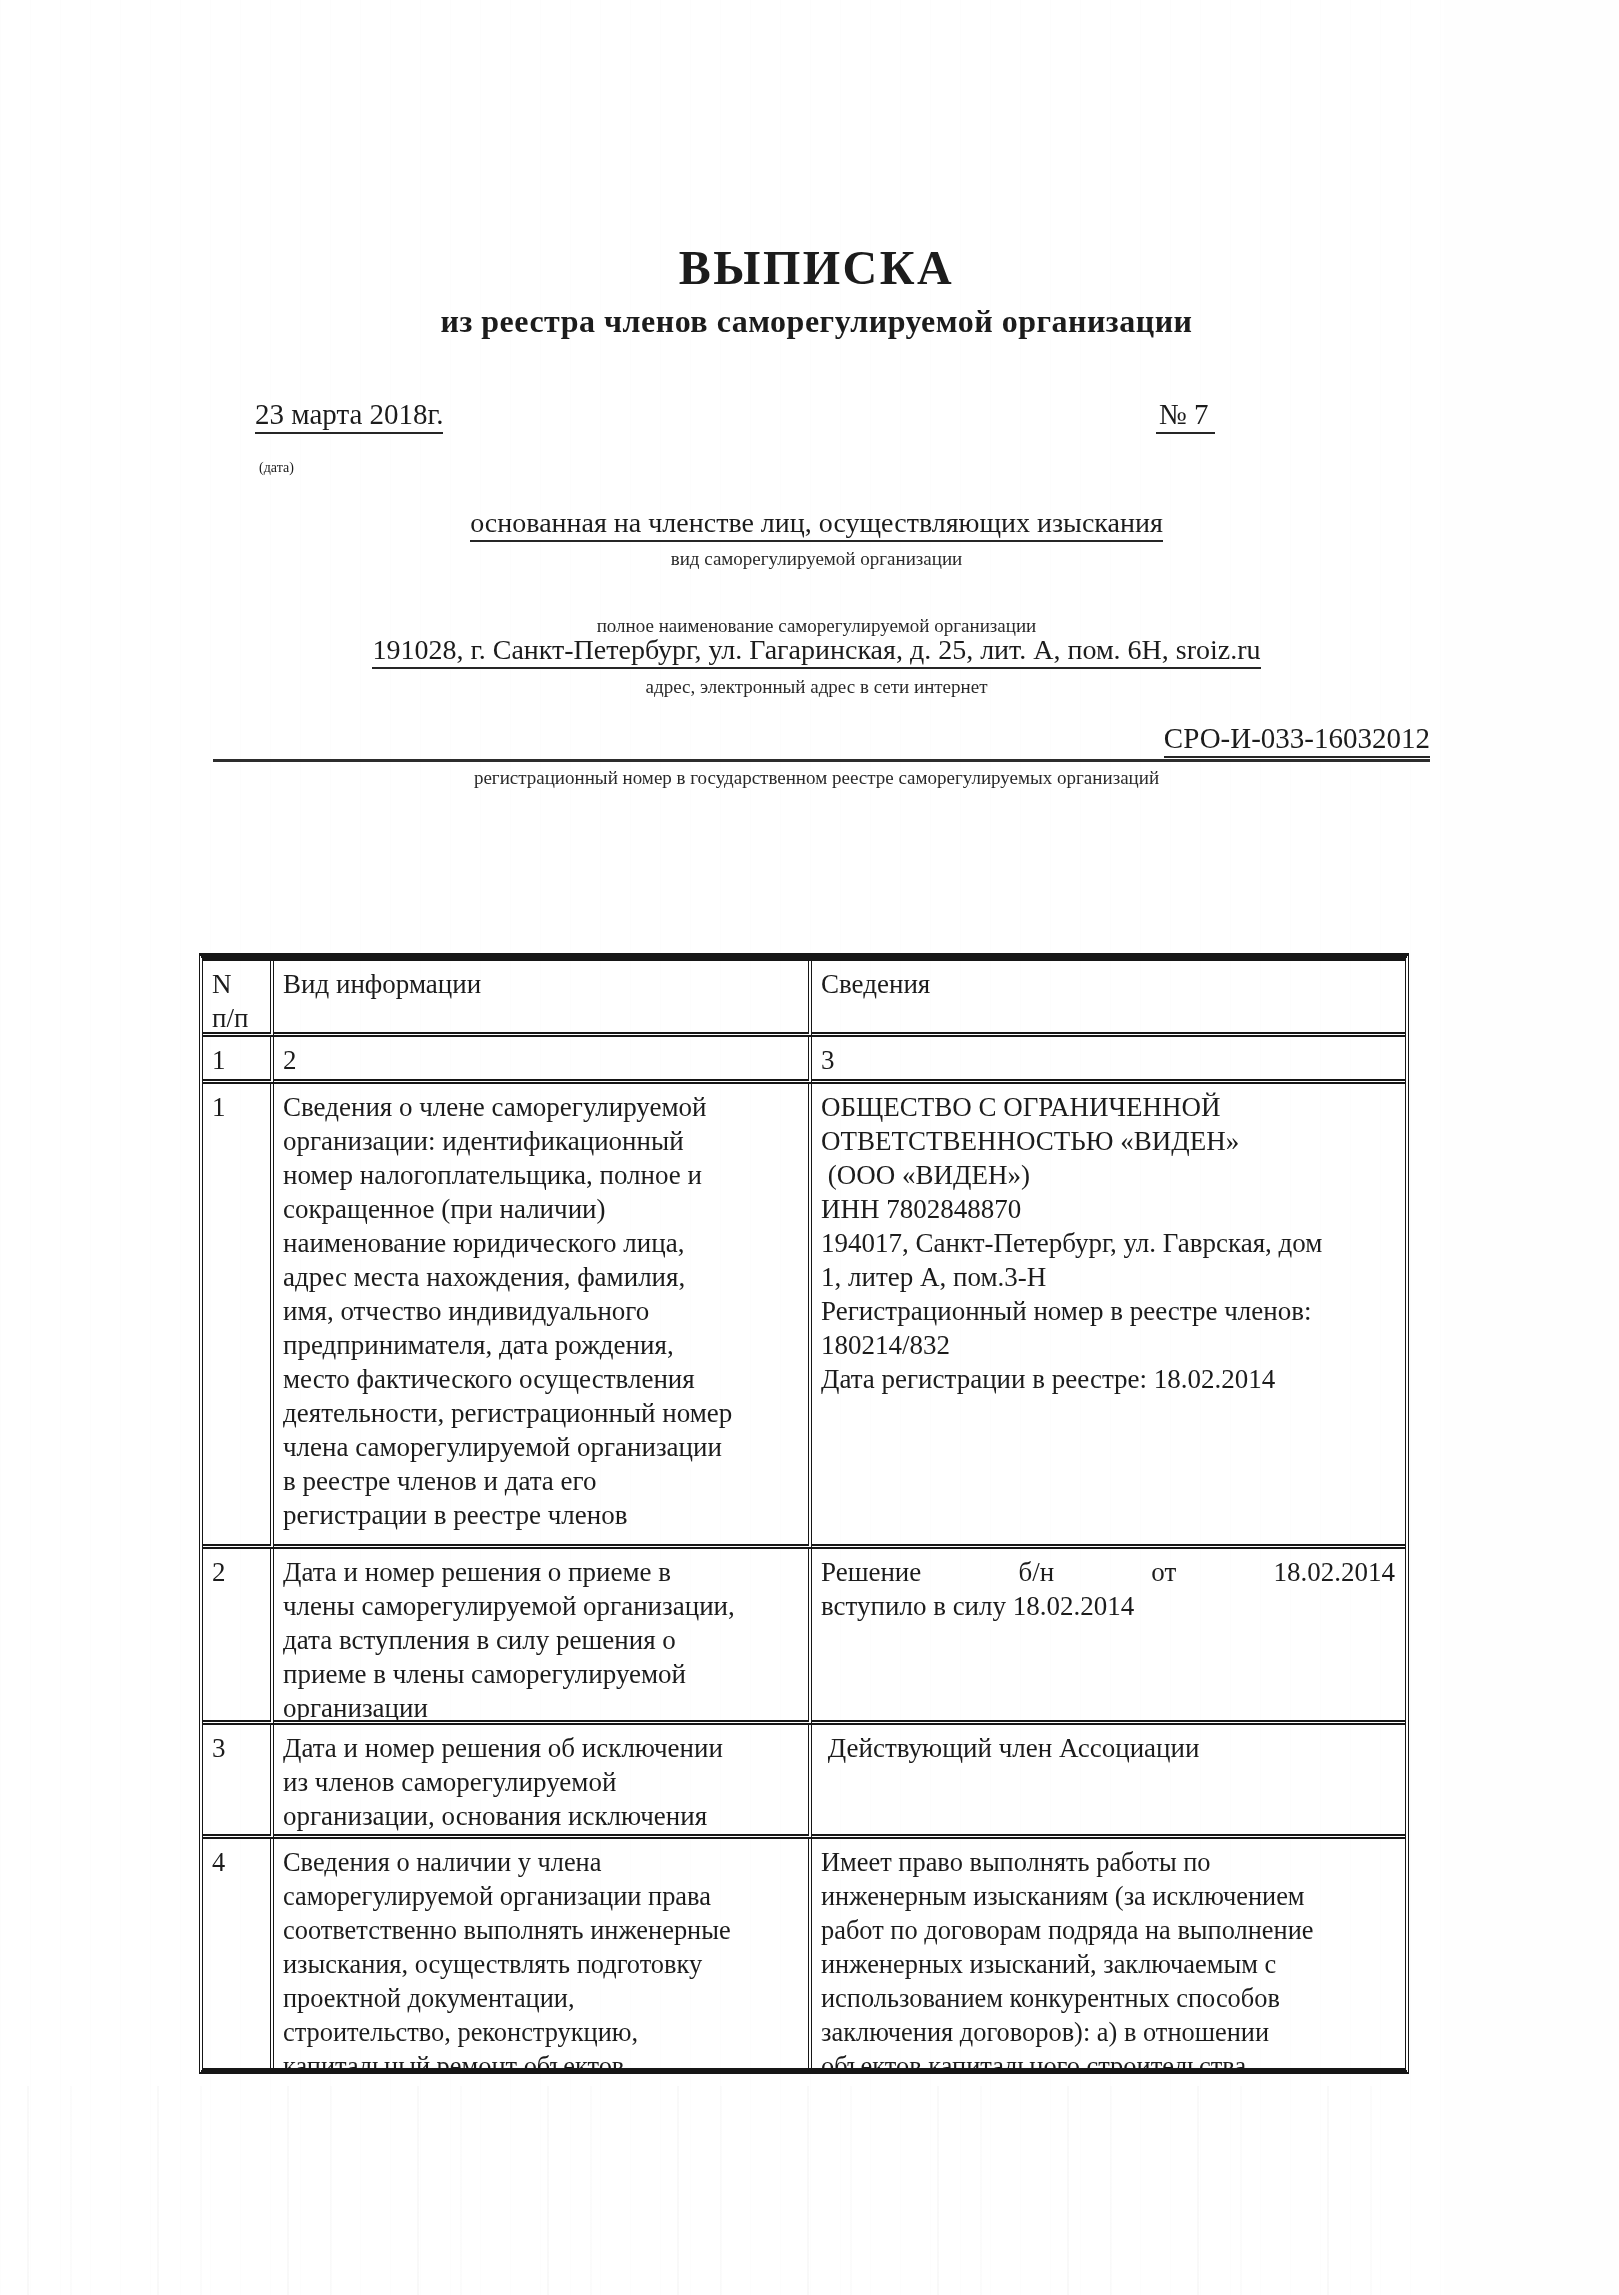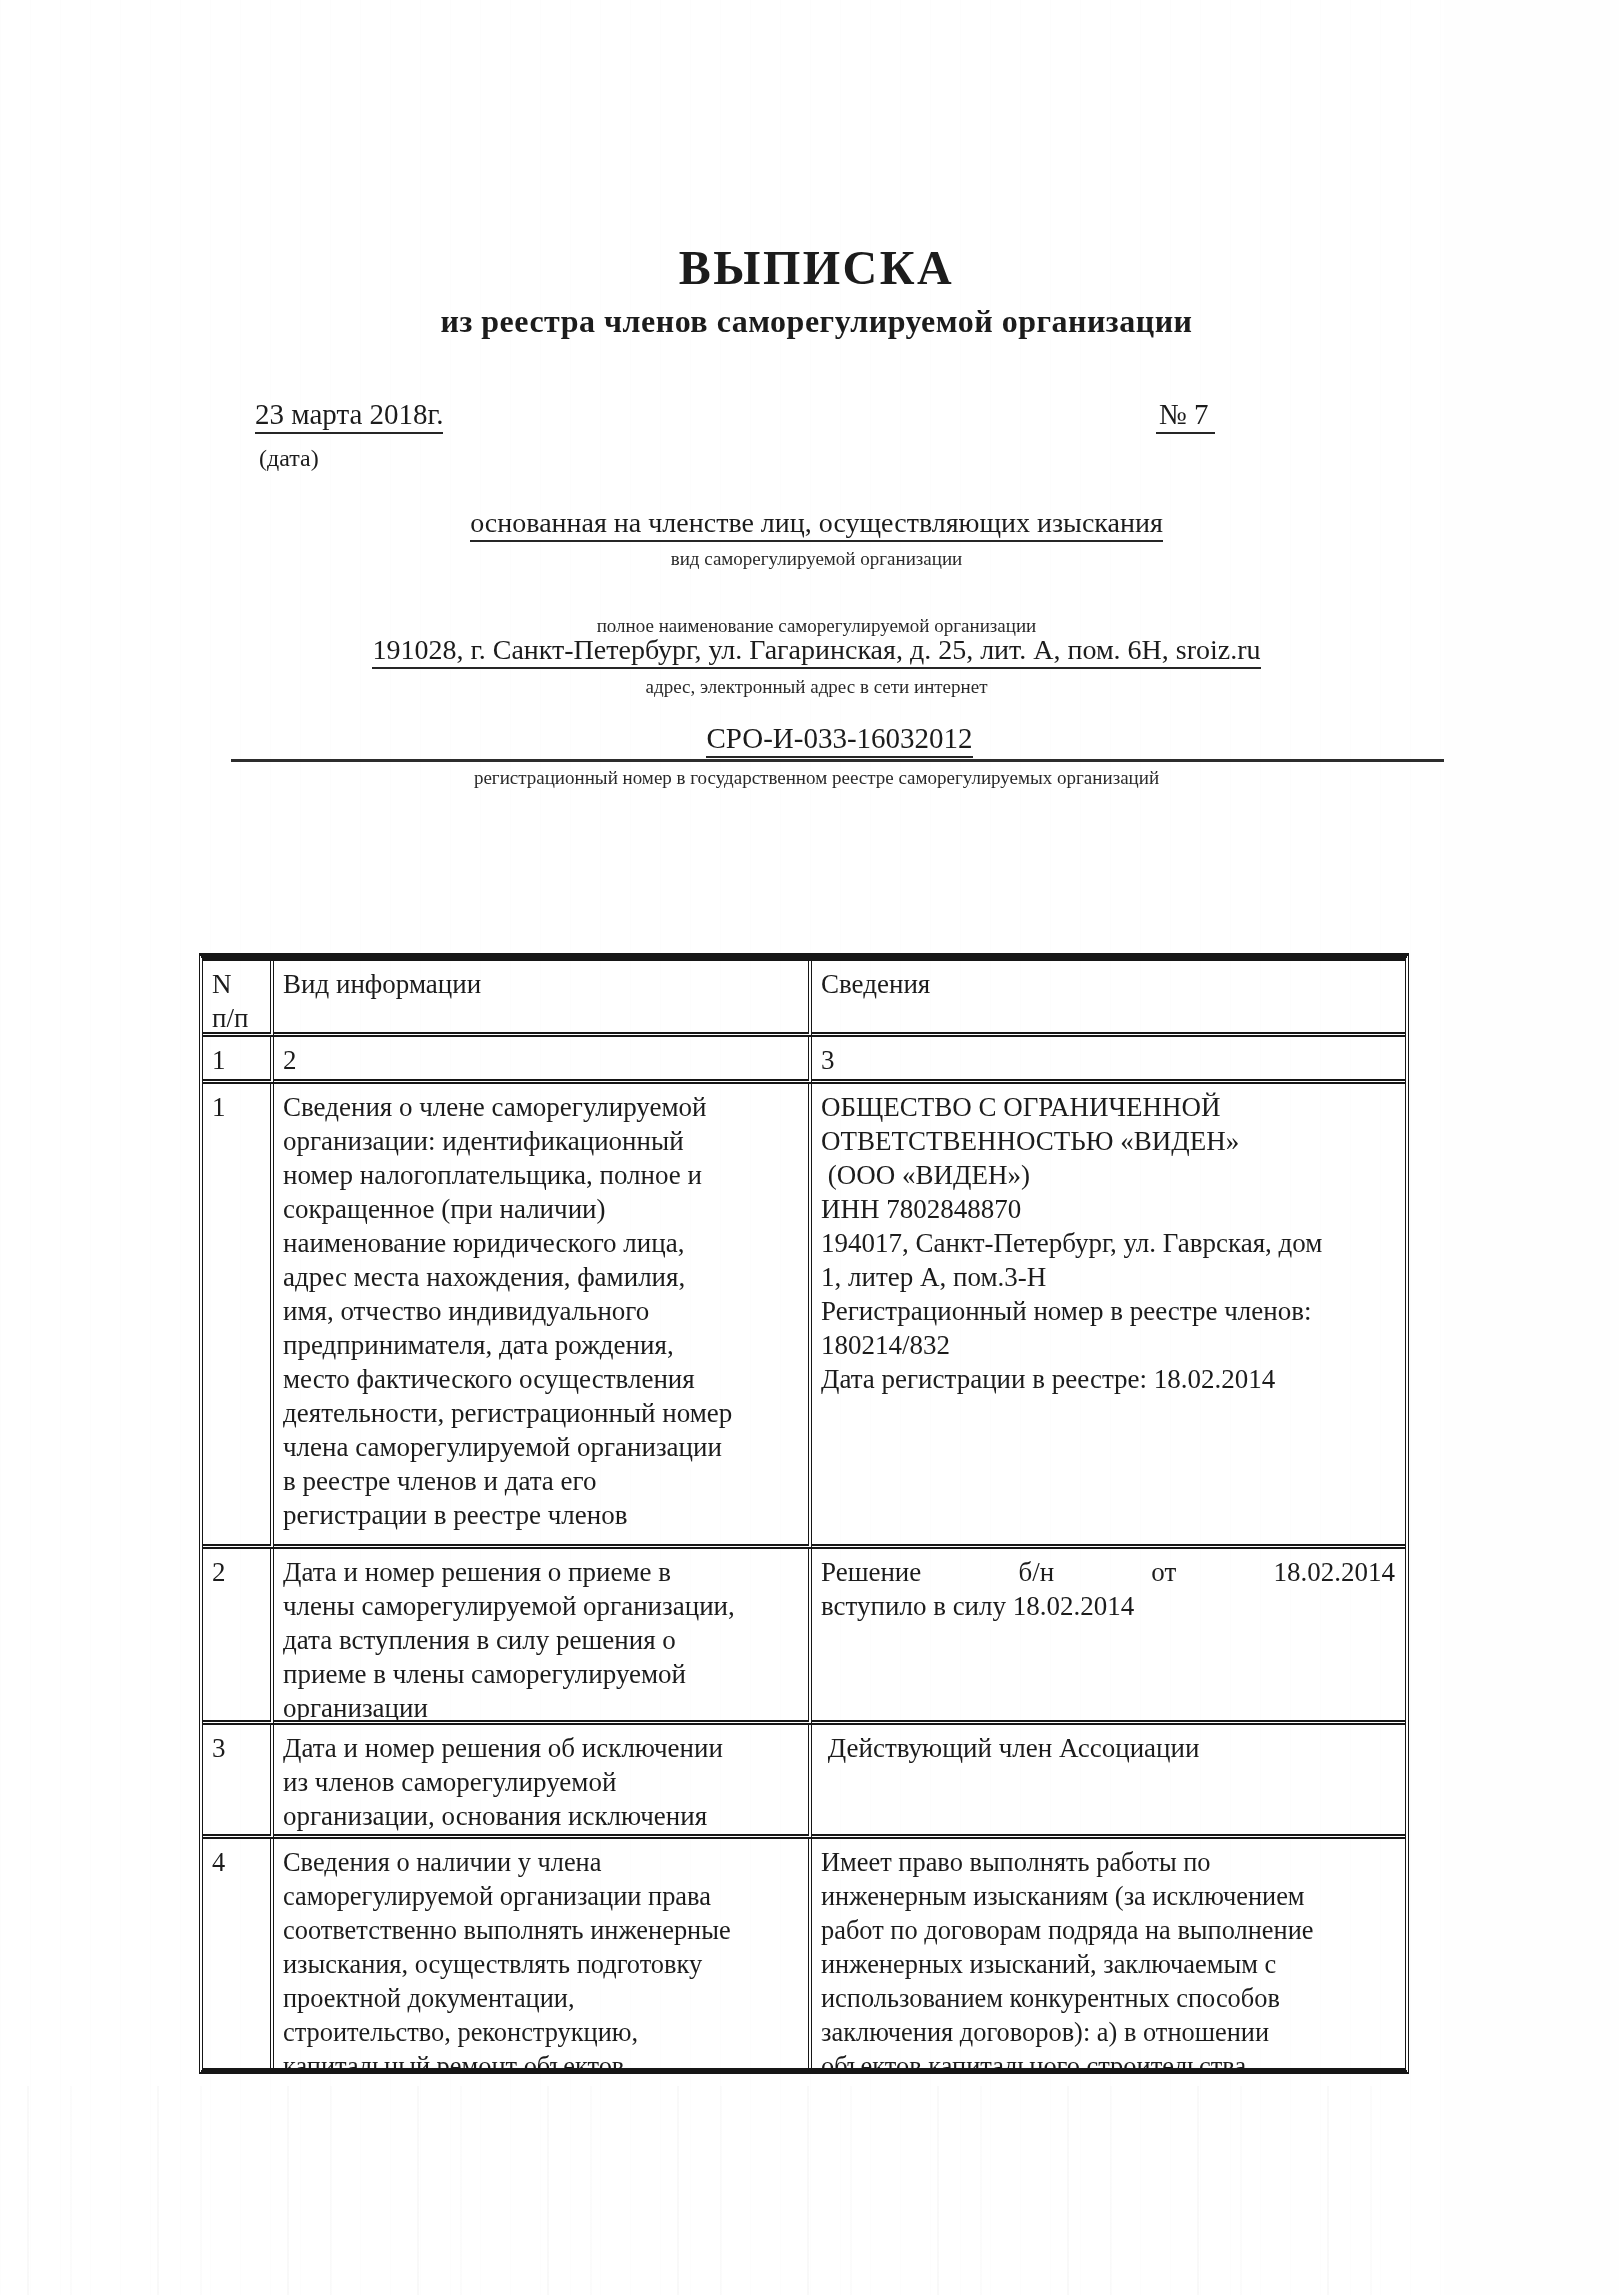--- a/index.html
+++ b/index.html
@@ -33,25 +33,25 @@
   .u {
     display:inline-block;
     border-bottom:2.5px solid #262626;
     padding-bottom:1px;
   }
   .plain-line { font-size:28px; line-height:1.1; }
   .caption { font-size:19px; color:#2a2a2a; line-height:1.1; }
   .date-value { position:absolute; left:255px; top:398px; font-size:29px; }
   .doc-number { position:absolute; left:1156px; top:398px; font-size:29px; }
   .doc-number .u { padding-left:3px; padding-right:7px; }
-  .date-caption { position:absolute; left:259px; top:445px; font-size:24px; }
+  .date-caption { position:absolute; left:259px; top:460px; font-size:14px; }
   .regline {
-    position:absolute; left:231px; top:722px; width:1217px;
+    position:absolute; left:213px; top:722px; width:1217px;
     border-bottom:3.5px solid #2d2d2d;
-    text-align:center; font-size:29px;
+    text-align:right; font-size:29px;
     padding-bottom:1px;
   }
   .registry-table {
     position:absolute; left:199px; top:953px;
     border-collapse:separate; border-spacing:0;
     table-layout:fixed; width:1202px;
     border-top:8px solid #161616;
     border-bottom:6.5px solid #161616;
     border-left:4.5px double #161616;
     border-right:4.5px double #161616;

